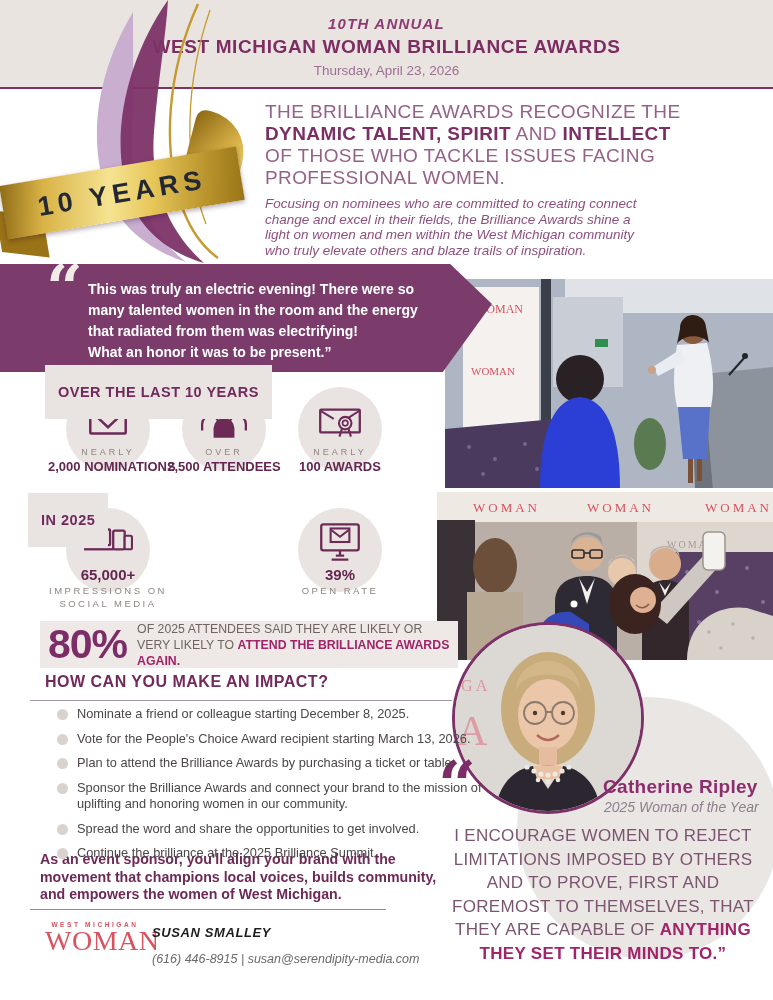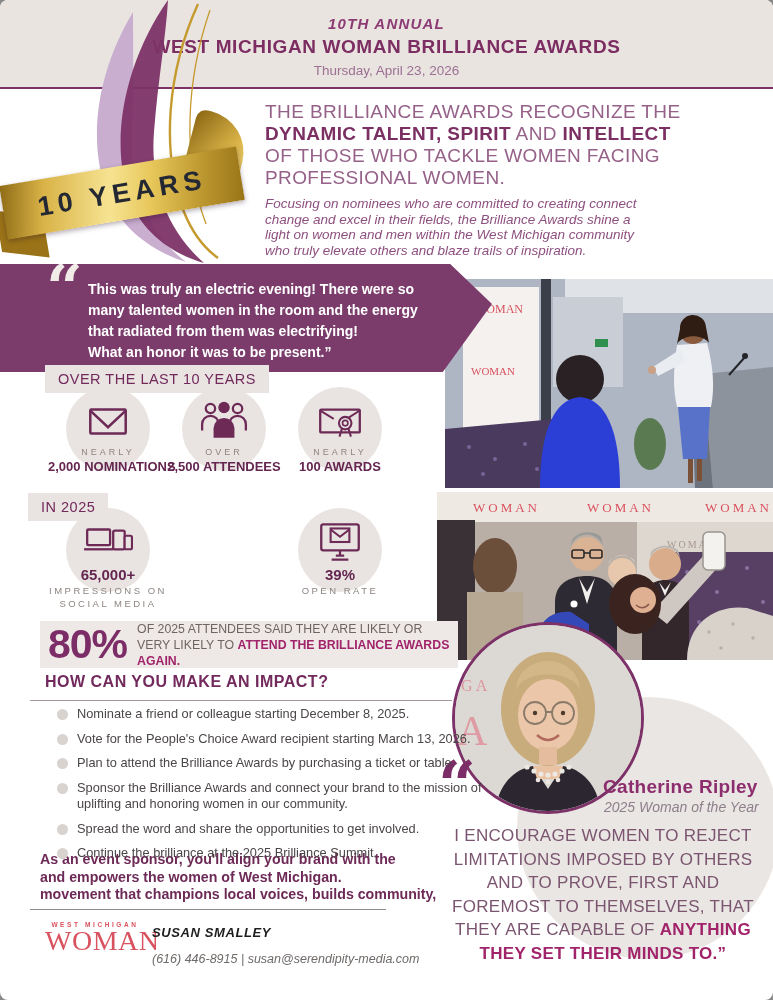--- a/index.html
+++ b/index.html
@@ -1,17 +1,17 @@
 <!DOCTYPE html>
 <html><head>
 <meta charset="utf-8">
 <style>
   html,body{margin:0;padding:0;background:#888;}
   .page{position:relative;width:773px;height:1000px;background:#ffffff;overflow:hidden;
-        font-family:"Liberation Sans", sans-serif;margin:0 auto;border-radius:8px;}
+        font-family:"Liberation Sans", sans-serif;margin:0 auto;}
 
   
   .header{position:absolute;left:0;top:0;width:773px;height:87px;background:#eae4e1;
           border-bottom:2px solid #7c3168;text-align:center;z-index:1;}
   .header-kicker{margin-top:15px;font-style:italic;font-weight:bold;color:#8c3a74;
                  font-size:15px;letter-spacing:1.2px;}
   .header-title{margin-top:4px;font-weight:bold;color:#7c2d62;font-size:19px;letter-spacing:.6px;}
   .header-date{margin-top:5px;color:#9c6f93;font-size:13.5px;}
 
   
@@ -38,22 +38,22 @@
 
   
   .quote-box{position:absolute;left:0;top:264px;width:492px;height:108px;background:#7b3c6c;z-index:4;
              clip-path:polygon(0 0,91.5% 0,100% 37%,90% 100%,0 100%);}
   .quote-box .qmark{position:absolute;left:46px;top:-8px;font-family:"DejaVu Serif",serif;
                     font-size:64px;font-weight:bold;color:#f2ece8;line-height:1;}
   .quote-box .qtext{position:absolute;left:88px;top:15px;}
   .quote-box .qtext div{color:#ffffff;font-weight:bold;font-size:14px;line-height:21px;white-space:nowrap;}
 
   
-  .chip{position:absolute;background:#e9e4e1;color:#72295c;font-weight:normal;font-size:14.5px;
-        letter-spacing:.5px;padding:6px 13px;z-index:5;}
+  .chip{position:absolute;background:#e9e4e1;color:#72295c;font-weight:bold;font-size:14.5px;
+        letter-spacing:.5px;padding:19px 13px;z-index:5;}
   .chip-10years{left:45px;top:365px;}
   .chip-2025{left:28px;top:493px;}
 
   
   .stat{position:absolute;width:120px;text-align:center;z-index:2;}
   .stat-circle{width:84px;height:84px;border-radius:50%;background:#e9e4e1;margin:0 auto;
                display:flex;align-items:flex-start;justify-content:center;padding-top:9px;box-sizing:border-box;}
   .stat-qualifier{margin-top:-24px;font-size:9px;letter-spacing:3px;color:#8d8480;}
   .stat-value{margin-top:2px;font-size:13px;font-weight:bold;color:#642650;white-space:nowrap;}
   .stat-number{margin-top:-26px;font-size:15px;font-weight:bold;color:#642650;}
@@ -135,21 +135,21 @@
   <div class="banner-wrap">
     <div class="banner-tail-left"></div>
     <div class="banner-curl-right"></div>
     <div class="banner-bar"></div>
     <div class="banner-label">10 YEARS</div>
   </div>
 
   <div class="intro">
     <div class="intro-line">THE BRILLIANCE AWARDS RECOGNIZE THE</div>
     <div class="intro-line"><b>DYNAMIC TALENT, SPIRIT</b><span> AND </span><b>INTELLECT</b></div>
-    <div class="intro-line">OF THOSE WHO TACKLE WOMEN FACING</div>
+    <div class="intro-line">OF THOSE WHO TACKLE ISSUES FACING</div>
     <div class="intro-line">PROFESSIONAL WOMEN.</div>
     <div class="intro-para">
       <div>Focusing on nominees who are committed to creating connect</div>
       <div>change and excel in their fields, the Brilliance Awards shine a</div>
       <div>light on women and men within the West Michigan community</div>
       <div>who truly elevate others and blaze trails of inspiration.</div>
     </div>
   </div>
 
   <div class="photo1">
@@ -351,22 +351,22 @@
         <span class="li-text">Spread the word and share the opportunities to get involved.</span>
       </li>
     <li>
         <span class="bullet"></span>
         <span class="li-text">Continue the brilliance at the 2025 Brilliance Summit.</span>
       </li>
   </ul>
 
   <div class="sponsor">
     <div>As an event sponsor, you'll align your brand with the</div>
+    <div>movement that champions local voices, builds community,</div>
     <div>and empowers the women of West Michigan.</div>
-    <div>movement that champions local voices, builds community,</div>
   </div>
   <div class="rule2"></div>
 
   <div class="footer-logo">
     <div class="footer-logo-top">WEST MICHIGAN</div>
     <div class="footer-logo-main">WOMAN</div>
   </div>
   <div class="footer-contact">
     <div class="footer-name">SUSAN SMALLEY</div>
     <div class="footer-details">(616) 446-8915 | susan@serendipity-media.com</div>

